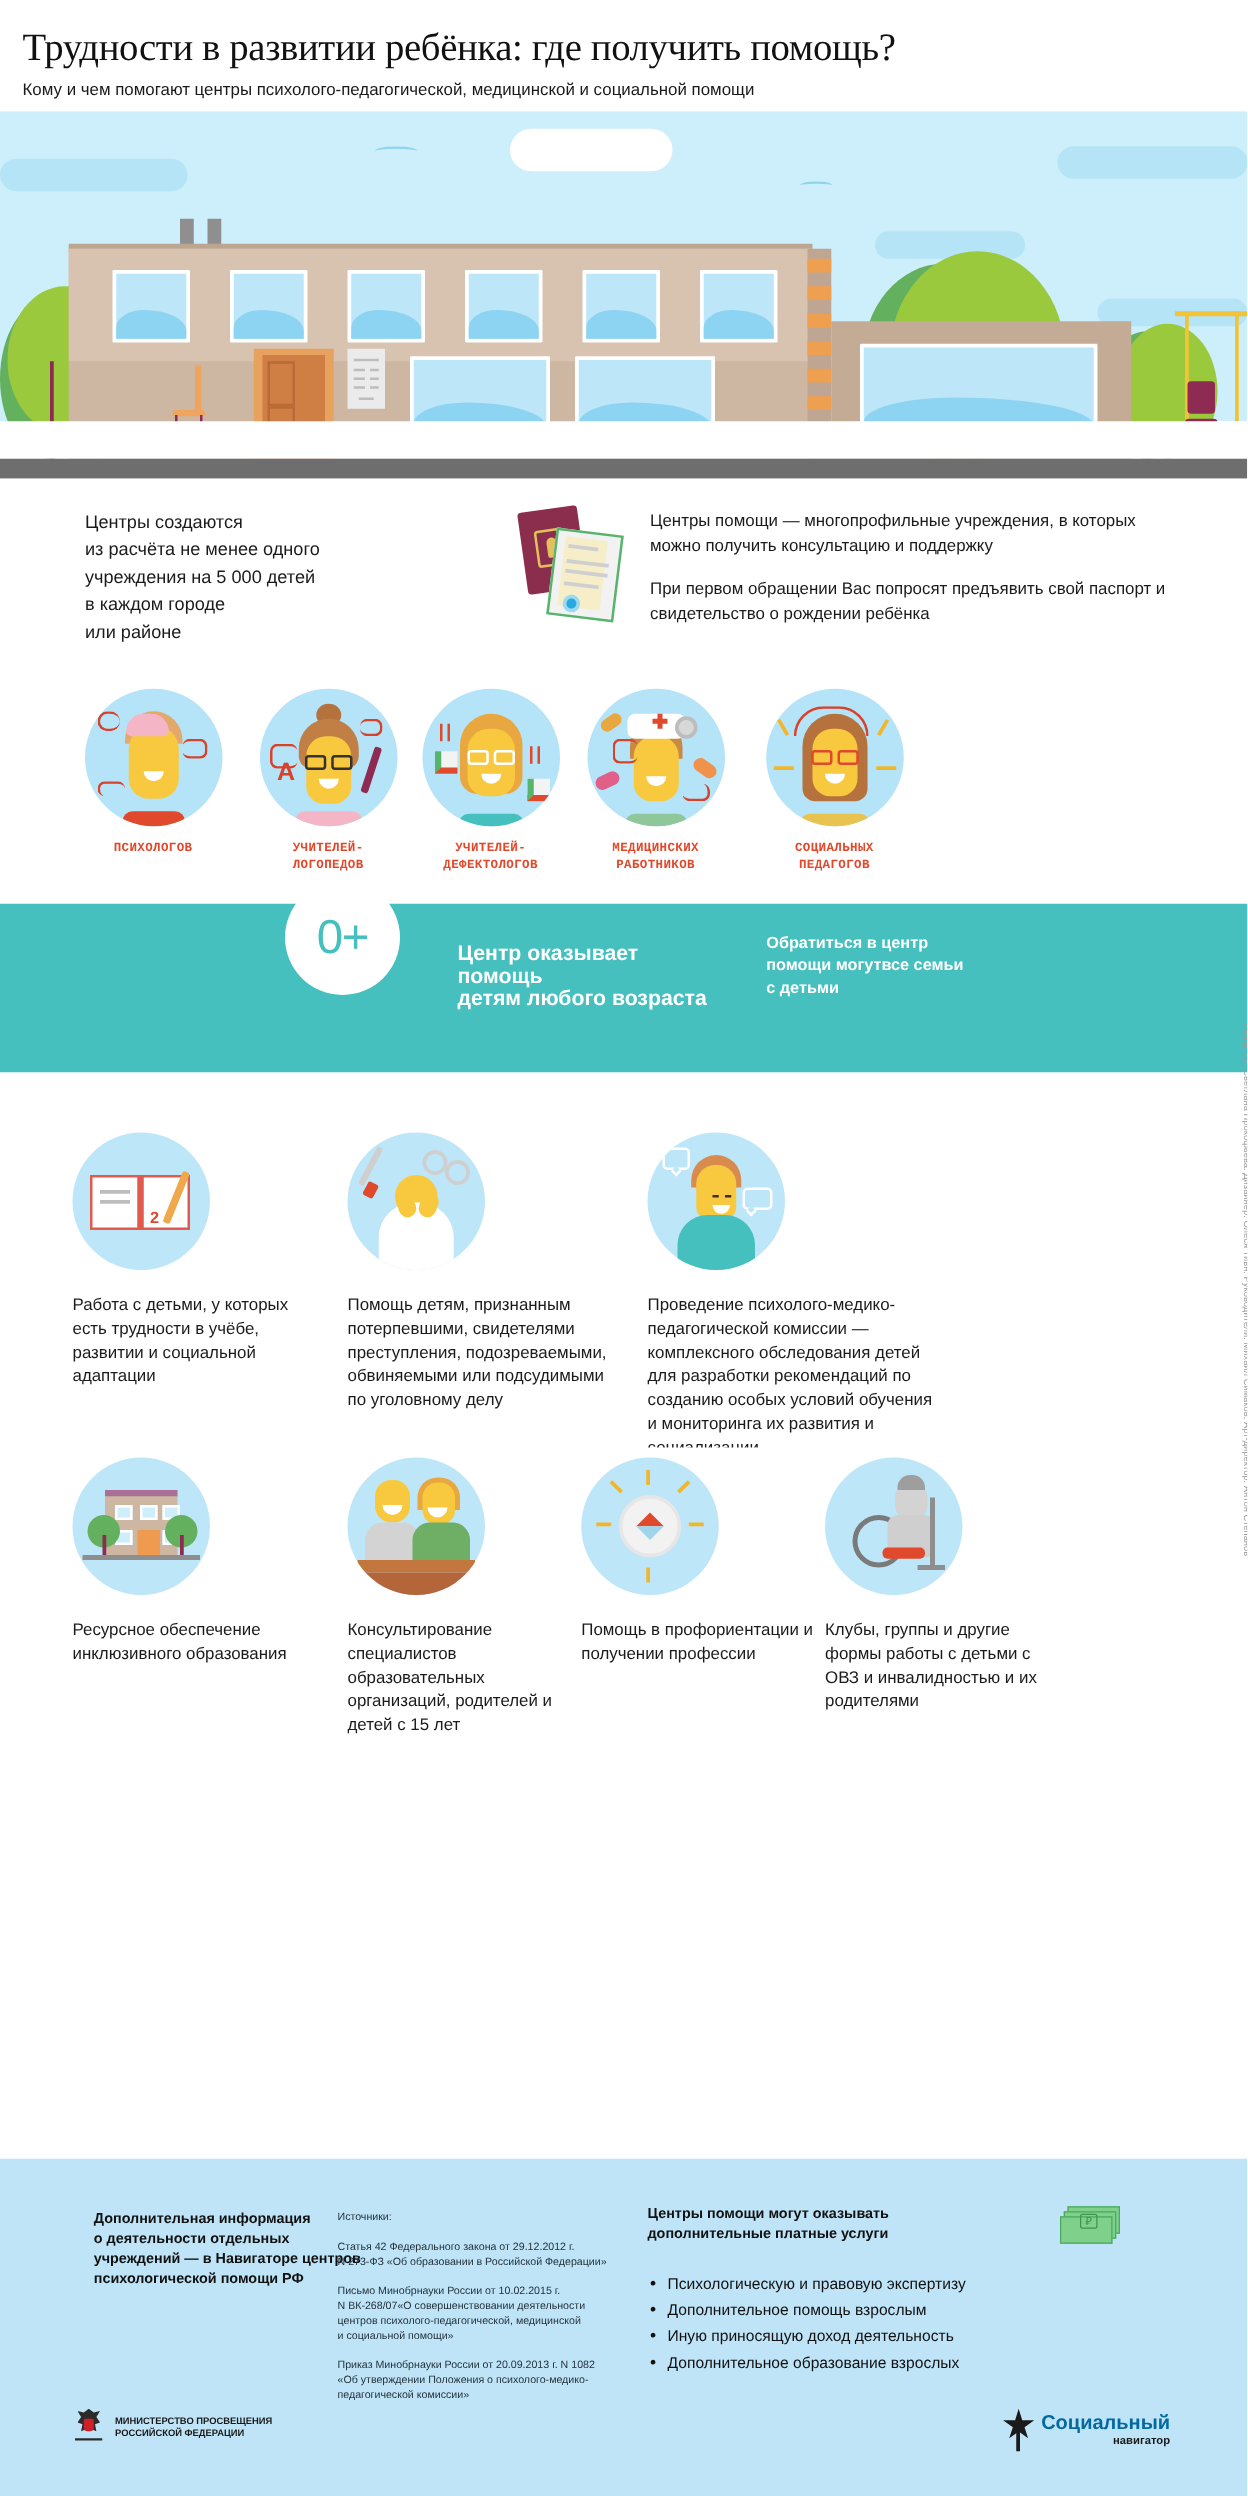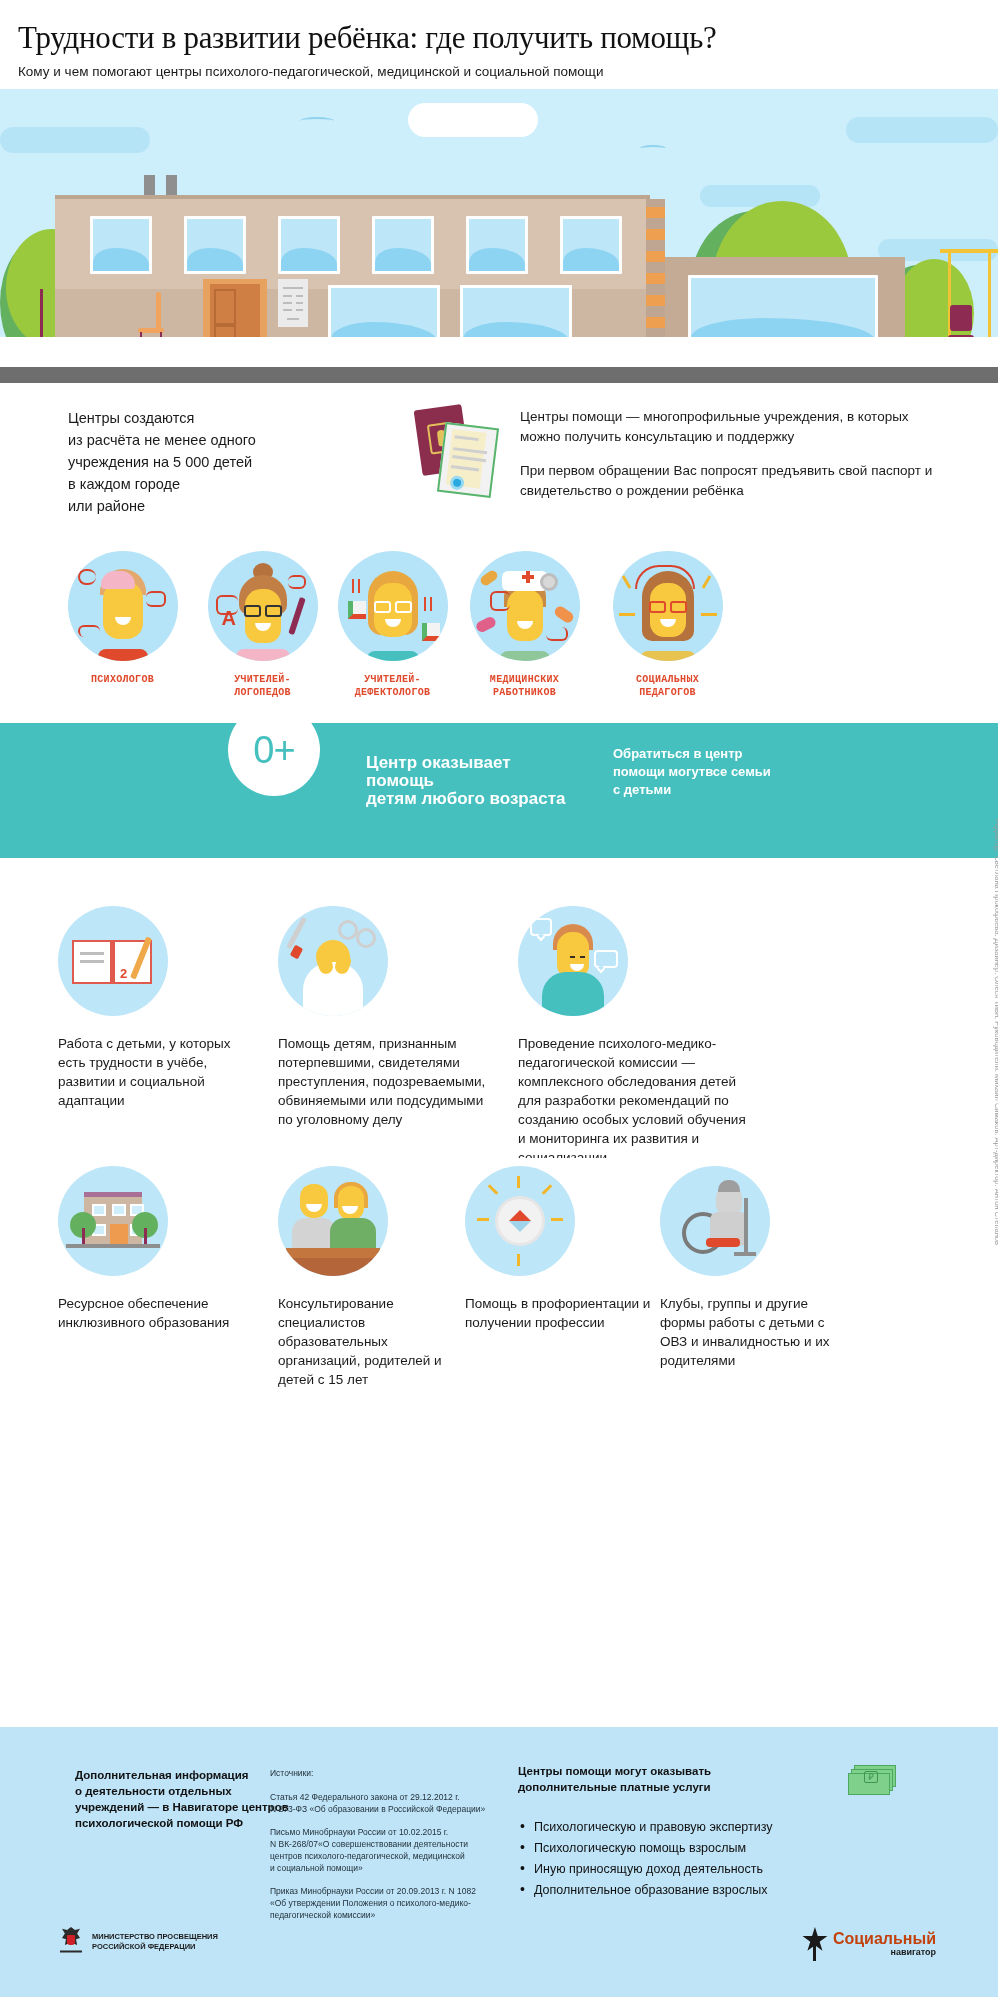--- a/index.html
+++ b/index.html
@@ -275,21 +275,21 @@
   .logo-min .lt { font-size:7.5px; font-weight:bold; line-height:10px; color:#1a1a1a; }
   .logo-nav { position:absolute; right:62px; bottom:36px; display:flex; align-items:center; gap:5px; }
   .logo-nav .star { width:26px; height:34px; position:relative; }
   .logo-nav .star::before{
     content:""; position:absolute; left:0; top:0; width:26px; height:26px; background:#1a1a1a;
     clip-path: polygon(50% 0,61% 35%,98% 35%,68% 57%,79% 91%,50% 70%,21% 91%,32% 57%,2% 35%,39% 35%);
   }
   .logo-nav .star::after{
     content:""; position:absolute; left:11px; top:14px; width:3px; height:20px; background:#1a1a1a;
   }
-  .logo-nav .nt1 { font-size:16px; font-weight:bold; color:#c2410c; line-height:16px; }
+  .logo-nav .nt1 { font-size:16px; font-weight:bold; color:#0369a1; line-height:16px; }
   .logo-nav .nt2 { font-size:9px; font-weight:bold; color:#1a1a1a; text-align:right; line-height:11px; }
 </style>
 </head>
 <body>
 
 <div class="page">
 
   <div class="header">
     <div class="title">Трудности в развитии ребёнка: где получить помощь?</div>
     <div class="subtitle">Кому и чем помогают центры психолого-педагогической, медицинской и социальной помощи</div>
@@ -663,21 +663,21 @@
       <div class="hd" style="white-space:pre-line;">Центры помощи могут оказывать
 дополнительные платные услуги</div>
       <div class="money">
         <div class="b" style="left:6px;top:0;"></div>
         <div class="b" style="left:3px;top:4px;"></div>
         <div class="b" style="left:0;top:8px;"></div>
         <div class="r">₽</div>
       </div>
       <ul class="bullets">
         <li>Психологическую и правовую экспертизу</li>
-        <li>Психологическую помощь взрослым</li>
+        <li>Дополнительное помощь взрослым</li>
         <li>Иную приносящую доход деятельность</li>
         <li>Дополнительное образование взрослых</li>
       </ul>
     </div>
 
     <div class="logo-min">
       <div class="eagle">
         <div class="bird"></div>
           <div class="shield"></div>
           <div class="sword"></div>

